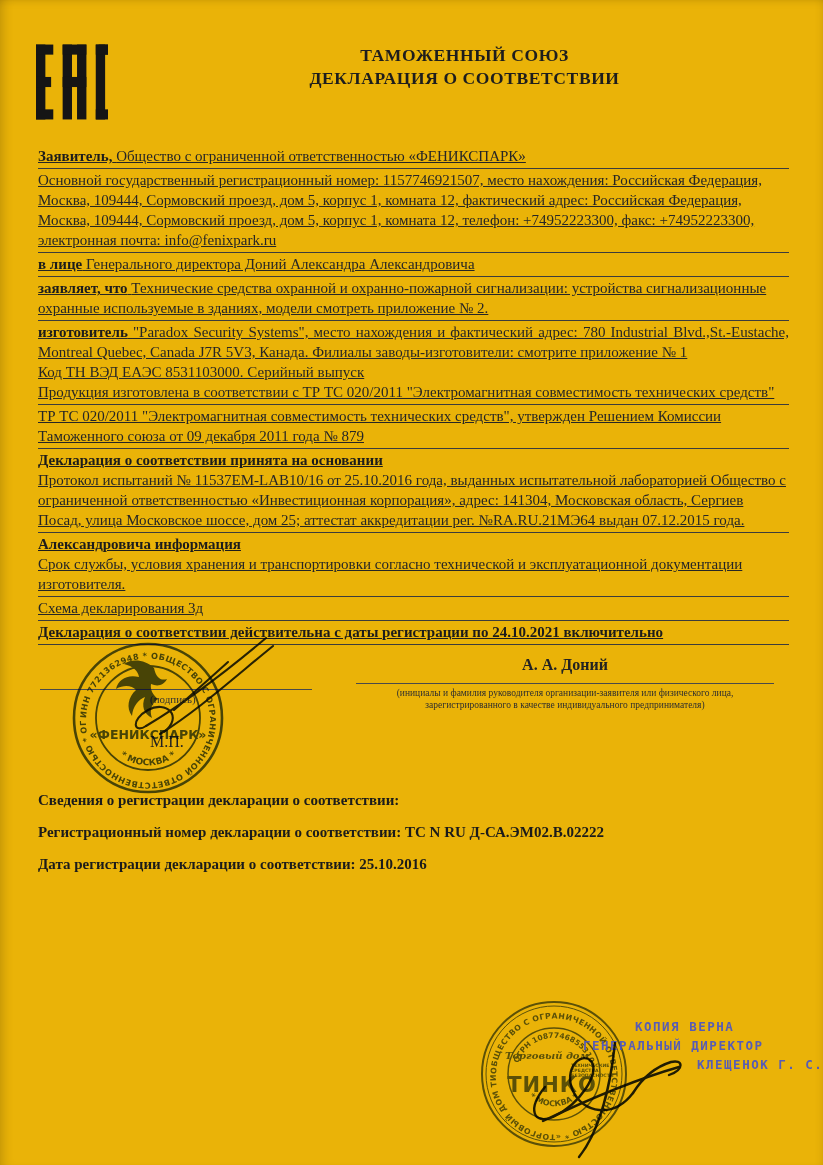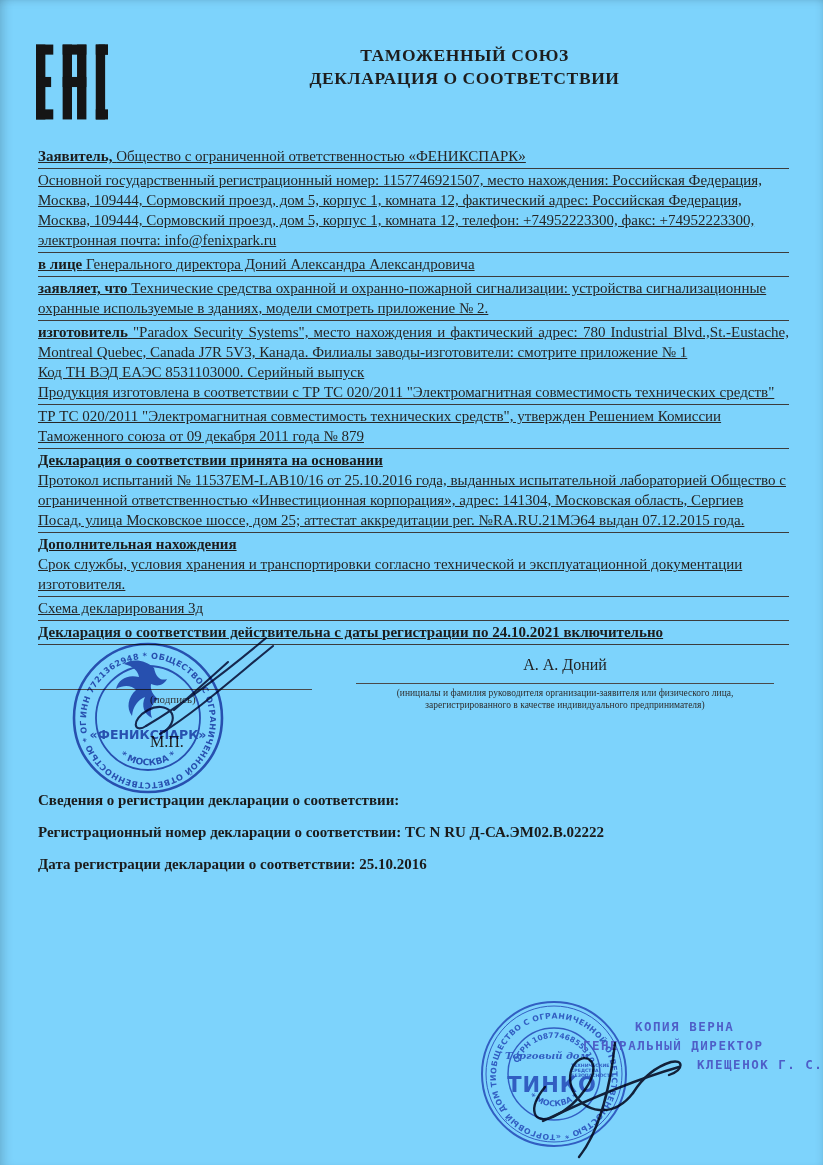--- a/index.html
+++ b/index.html
@@ -1,18 +1,18 @@
 <!DOCTYPE html>
 <html><head>
 <meta charset="utf-8">
 <style>
   html,body{margin:0;padding:0;background:#ffffff;}
   .page{
     position:relative;width:823px;height:1165px;margin:0 auto;
-    background:#7dd3fc;overflow:hidden;color:#262626;
+    background:#eab308;overflow:hidden;color:#262626;
     font-family:"Liberation Serif", serif;
     box-shadow:inset 10px 0 12px -8px rgba(0,0,0,.20),
                inset 0 8px 10px -8px rgba(0,0,0,.14),
                inset -7px 0 10px -8px rgba(0,0,0,.16);
   }
   .header{display:flex;align-items:flex-start;padding:42px 40px 0 36px;}
   .eac{flex:0 0 110px;}
   .titlebox{flex:1;text-align:center;padding-top:2px;}
   .title-line{font-size:17.5px;font-weight:bold;letter-spacing:.6px;line-height:23px;color:#1d1d1d;}
   .content{position:absolute;left:38px;right:34px;top:146px;}
@@ -24,21 +24,21 @@
   .line-abs{position:absolute;border-top:1px solid #4a4a4a;height:0;}
   .small-cap{font-size:11px;color:#333;}
   .tiny-cap{font-size:9.5px;line-height:12px;text-align:center;color:#2e2e2e;}
   .regline{font-size:15px;line-height:20px;margin-bottom:12px;font-weight:bold;color:#1b1b1b;}
   .stamp{position:absolute;mix-blend-mode:multiply;opacity:.92;}
   .sig{position:absolute;mix-blend-mode:multiply;}
   .bottom-stamps{position:absolute;left:455px;top:985px;width:360px;height:178px;}
   .copyline{position:absolute;font-family:"DejaVu Sans Mono", monospace;font-weight:bold;
     color:#4b55c4;letter-spacing:1.5px;font-size:12.5px;white-space:nowrap;opacity:.92;}
   .mp{position:absolute;font-size:16px;color:#222;}
-  .name-abs{position:absolute;font-size:16px;text-align:center;color:#222;}
+  .name-abs{position:absolute;font-size:16px;text-align:center;color:#222;font-weight:bold;}
 </style>
 </head>
 <body>
 
 <div class="page">
 
   <div class="header">
     <div class="eac">
       <svg width="72" height="80" viewBox="0 0 100 104" role="img" aria-label="ЕАС">
         <g fill="#151515">
@@ -101,21 +101,21 @@
 
 
     <div class="row">ТР ТС 020/2011 "Электромагнитная совместимость технических средств", утвержден Решением Комиссии Таможенного союза от 09 декабря 2011 года № 879</div>
     <div class="rule"></div>
 
     <div class="row b">Декларация о соответствии принята на основании</div>
 
     <div class="row">Протокол испытаний № 11537EM-LAB10/16 от 25.10.2016 года, выданных испытательной лабораторией Общество с ограниченной ответственностью «Инвестиционная корпорация», адрес: 141304, Московская область, Сергиев Посад, улица Московское шоссе, дом 25; аттестат аккредитации рег. №RA.RU.21МЭ64 выдан 07.12.2015 года.</div>
     <div class="rule"></div>
 
-    <div class="row b">Дополнительная нахождения</div>
+    <div class="row b">Александровича информация</div>
 
     <div class="row">Срок службы, условия хранения и транспортировки согласно технической и эксплуатационной документации изготовителя.</div>
     <div class="rule"></div>
 
     <div class="row">Схема декларирования 3д</div>
     <div class="rule"></div>
 
     <div class="row b">Декларация о соответствии действительна с даты регистрации по 24.10.2021 включительно</div>
     <div class="rule"></div>
 

